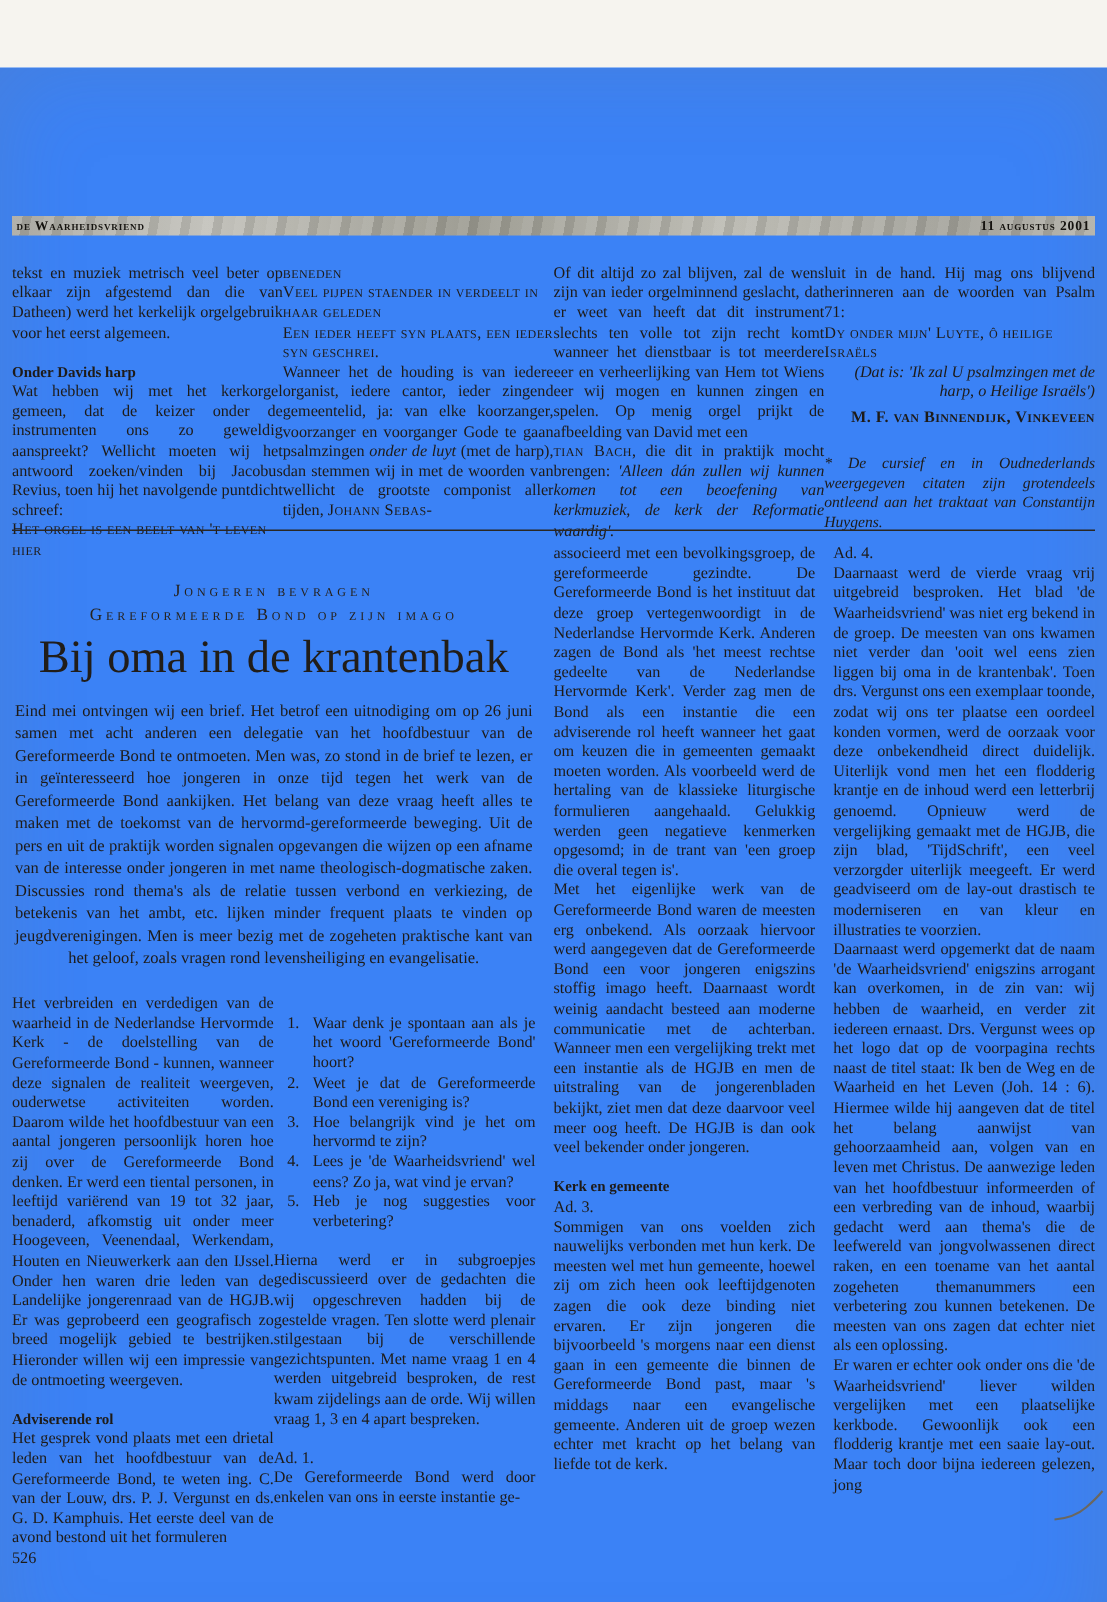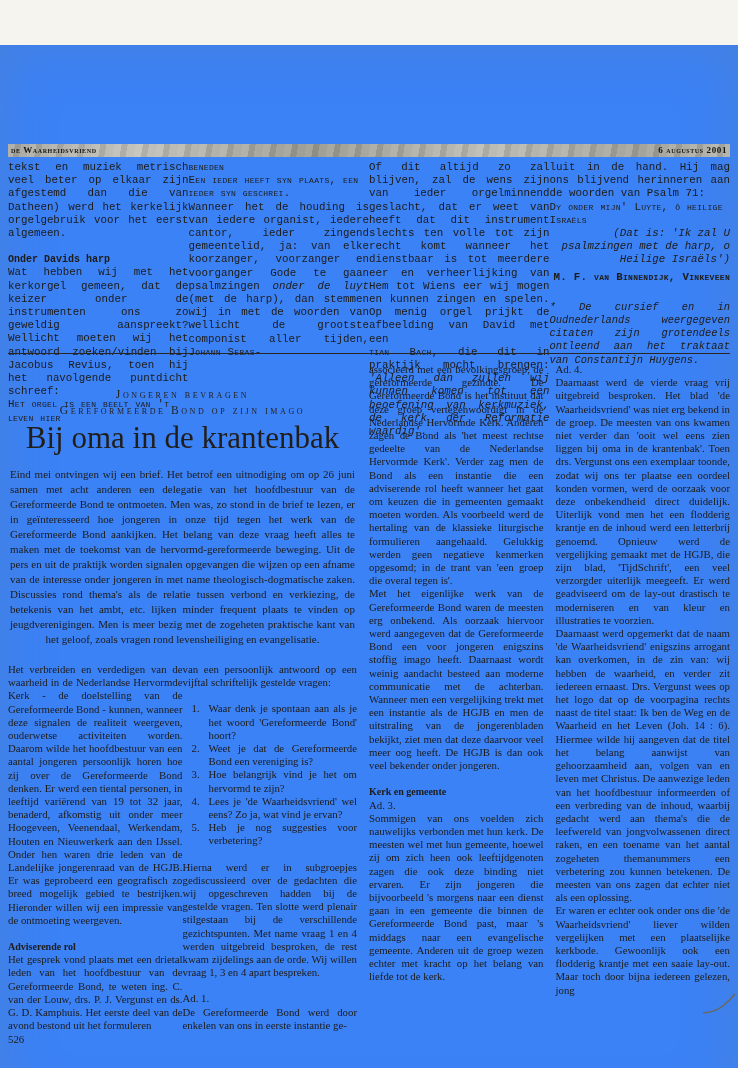--- a/index.html
+++ b/index.html
@@ -18,21 +18,21 @@
     padding:0 3px;box-sizing:border-box;
     background:
       repeating-linear-gradient(100deg,rgba(255,255,255,.12) 0 7px,rgba(0,0,0,.08) 7px 13px,rgba(255,255,255,.05) 13px 21px),
       linear-gradient(90deg,#a7a69f,#c0bfb8 18%,#9a998f 42%,#bab9b1 66%,#a09f97 88%,#b3b2aa);
   }
   .mh-title,.mh-date{
     font-variant:small-caps;font-weight:bold;font-size:9px;letter-spacing:.6px;color:#15130f;
     line-height:13px;white-space:nowrap;
   }
   
-  .top-row{position:absolute;top:116px;left:8px;width:722px;display:flex;font-family:Liberation Mono, monospace;}
+  .top-row{position:absolute;top:131px;left:8px;width:722px;display:flex;}
   .tcol{flex:1;min-width:0;font-size:10.8px;line-height:13.2px;}
   p{margin:0;}
   .just{text-align:justify;}
   .sc-line{font-variant:small-caps;letter-spacing:.3px;text-align:left;}
   .h-bold{font-weight:bold;font-size:10px;line-height:13.2px;margin:13px 0 0 0;text-align:left;}
   .ital{font-style:italic;text-align:right;}
   .byline{text-align:right;font-weight:bold;font-variant:small-caps;letter-spacing:.3px;margin-top:4px;}
   .footnote{font-style:italic;font-size:10.4px;margin-top:17px;text-align:justify;}
   .run-i{font-style:italic;}
   .run-sc{font-variant:small-caps;letter-spacing:.3px;}
@@ -59,32 +59,33 @@
   .pagenum{margin-top:1px;font-size:10.8px;}
   .flourish{position:absolute;right:2px;bottom:98px;}
 </style>
 </head>
 <body>
 
 <div class="page">
 
   <header class="masthead">
     <span class="mh-title">de Waarheidsvriend</span>
-    <span class="mh-date">6 augustus 2001</span>
+    <span class="mh-date">11 augustus 2001</span>
   </header>
 
   <section class="top-row">
     <div class="tcol">
       <p class="just">tekst en muziek metrisch veel beter op elkaar zijn afgestemd dan die van Datheen) werd het kerkelijk orgelgebruik voor het eerst algemeen.</p>
       <p class="h-bold">Onder Davids harp</p>
       <p class="just">Wat hebben wij met het kerkorgel gemeen, dat de keizer onder de instrumenten ons zo geweldig aanspreekt? Wellicht moeten wij het antwoord zoeken/vinden bij Jacobus Revius, toen hij het navolgende puntdicht schreef:</p>
       <p class="sc-line">Het orgel is een beelt van 't leven hier</p>
     </div>
     <div class="tcol">
       <p class="sc-line">beneden</p>
+      <p class="sc-line">Veel pijpen staender in verdeelt in haar geleden</p>
       <p class="sc-line">Een ieder heeft syn plaats, een ieder syn geschrei.</p>
       <p class="just"><span class="run-n">Wanneer het de houding is van iedere organist, iedere cantor, ieder zingend gemeentelid, ja: van elke koorzanger, voorzanger en voorganger Gode te gaan psalmzingen </span><span class="run-i">onder de luyt</span><span class="run-n"> (met de harp), dan stemmen wij in met de woorden van wellicht de grootste componist aller tijden, </span><span class="run-sc">Johann Sebas-</span></p>
     </div>
     <div class="tcol">
       <p class="just">Of dit altijd zo zal blijven, zal de wens zijn van ieder orgelminnend geslacht, dat er weet van heeft dat dit instrument slechts ten volle tot zijn recht komt wanneer het dienstbaar is tot meerdere eer en verheerlijking van Hem tot Wiens eer wij mogen en kunnen zingen en spelen. Op menig orgel prijkt de afbeelding van David met een</p>
       <p class="just"><span class="run-sc">tian Bach</span><span class="run-n">, die dit in praktijk mocht brengen: </span><span class="run-i">'Alleen dán zullen wij kunnen komen tot een beoefening van kerkmuziek, de kerk der Reformatie waardig'.</span></p>
     </div>
     <div class="tcol">
       <p class="just">luit in de hand. Hij mag ons blijvend herinneren aan de woorden van Psalm 71:</p>
       <p class="sc-line">Dy onder mijn' Luyte, ô heilige Israëls</p>
@@ -107,21 +108,20 @@
       </div>
       <p class="intro">Eind mei ontvingen wij een brief. Het betrof een uitnodiging om op 26 juni samen met acht anderen een delegatie van het hoofdbestuur van de Gereformeerde Bond te ontmoeten. Men was, zo stond in de brief te lezen, er in geïnteresseerd hoe jongeren in onze tijd tegen het werk van de Gereformeerde Bond aankijken. Het belang van deze vraag heeft alles te maken met de toekomst van de hervormd-gereformeerde beweging. Uit de pers en uit de praktijk worden signalen opgevangen die wijzen op een afname van de interesse onder jongeren in met name theologisch-dogmatische zaken. Discussies rond thema's als de relatie tussen verbond en verkiezing, de betekenis van het ambt, etc. lijken minder frequent plaats te vinden op jeugdverenigingen. Men is meer bezig met de zogeheten praktische kant van het geloof, zoals vragen rond levensheiliging en evangelisatie.</p>
       <div class="pair-cols">
         <div class="bcol">
           <p class="just">Het verbreiden en verdedigen van de waarheid in de Nederlandse Hervormde Kerk - de doelstelling van de Gereformeerde Bond - kunnen, wanneer deze signalen de realiteit weergeven, ouderwetse activiteiten worden. Daarom wilde het hoofdbestuur van een aantal jongeren persoonlijk horen hoe zij over de Gereformeerde Bond denken. Er werd een tiental personen, in leeftijd variërend van 19 tot 32 jaar, benaderd, afkomstig uit onder meer Hoogeveen, Veenendaal, Werkendam, Houten en Nieuwerkerk aan den IJssel. Onder hen waren drie leden van de Landelijke jongerenraad van de HGJB. Er was geprobeerd een geografisch zo breed mogelijk gebied te bestrijken. Hieronder willen wij een impressie van de ontmoeting weergeven.</p>
           <p class="h-bold">Adviserende rol</p>
           <p class="just">Het gesprek vond plaats met een drietal leden van het hoofdbestuur van de Gereformeerde Bond, te weten ing. C. van der Louw, drs. P. J. Vergunst en ds. G. D. Kamphuis. Het eerste deel van de avond bestond uit het formuleren</p>
           <div class="pagenum">526</div>
         </div>
         <div class="bcol">
-          <p class="just">van een persoonlijk antwoord op een vijftal schriftelijk gestelde vragen:</p>
           <div class="questions">
             <div class="q">
               <span class="q-num">1.</span>
               <span class="q-text">Waar denk je spontaan aan als je het woord 'Gereformeerde Bond' hoort?</span>
             </div>
             <div class="q">
               <span class="q-num">2.</span>
               <span class="q-text">Weet je dat de Gereformeerde Bond een vereniging is?</span>
             </div>
             <div class="q">

